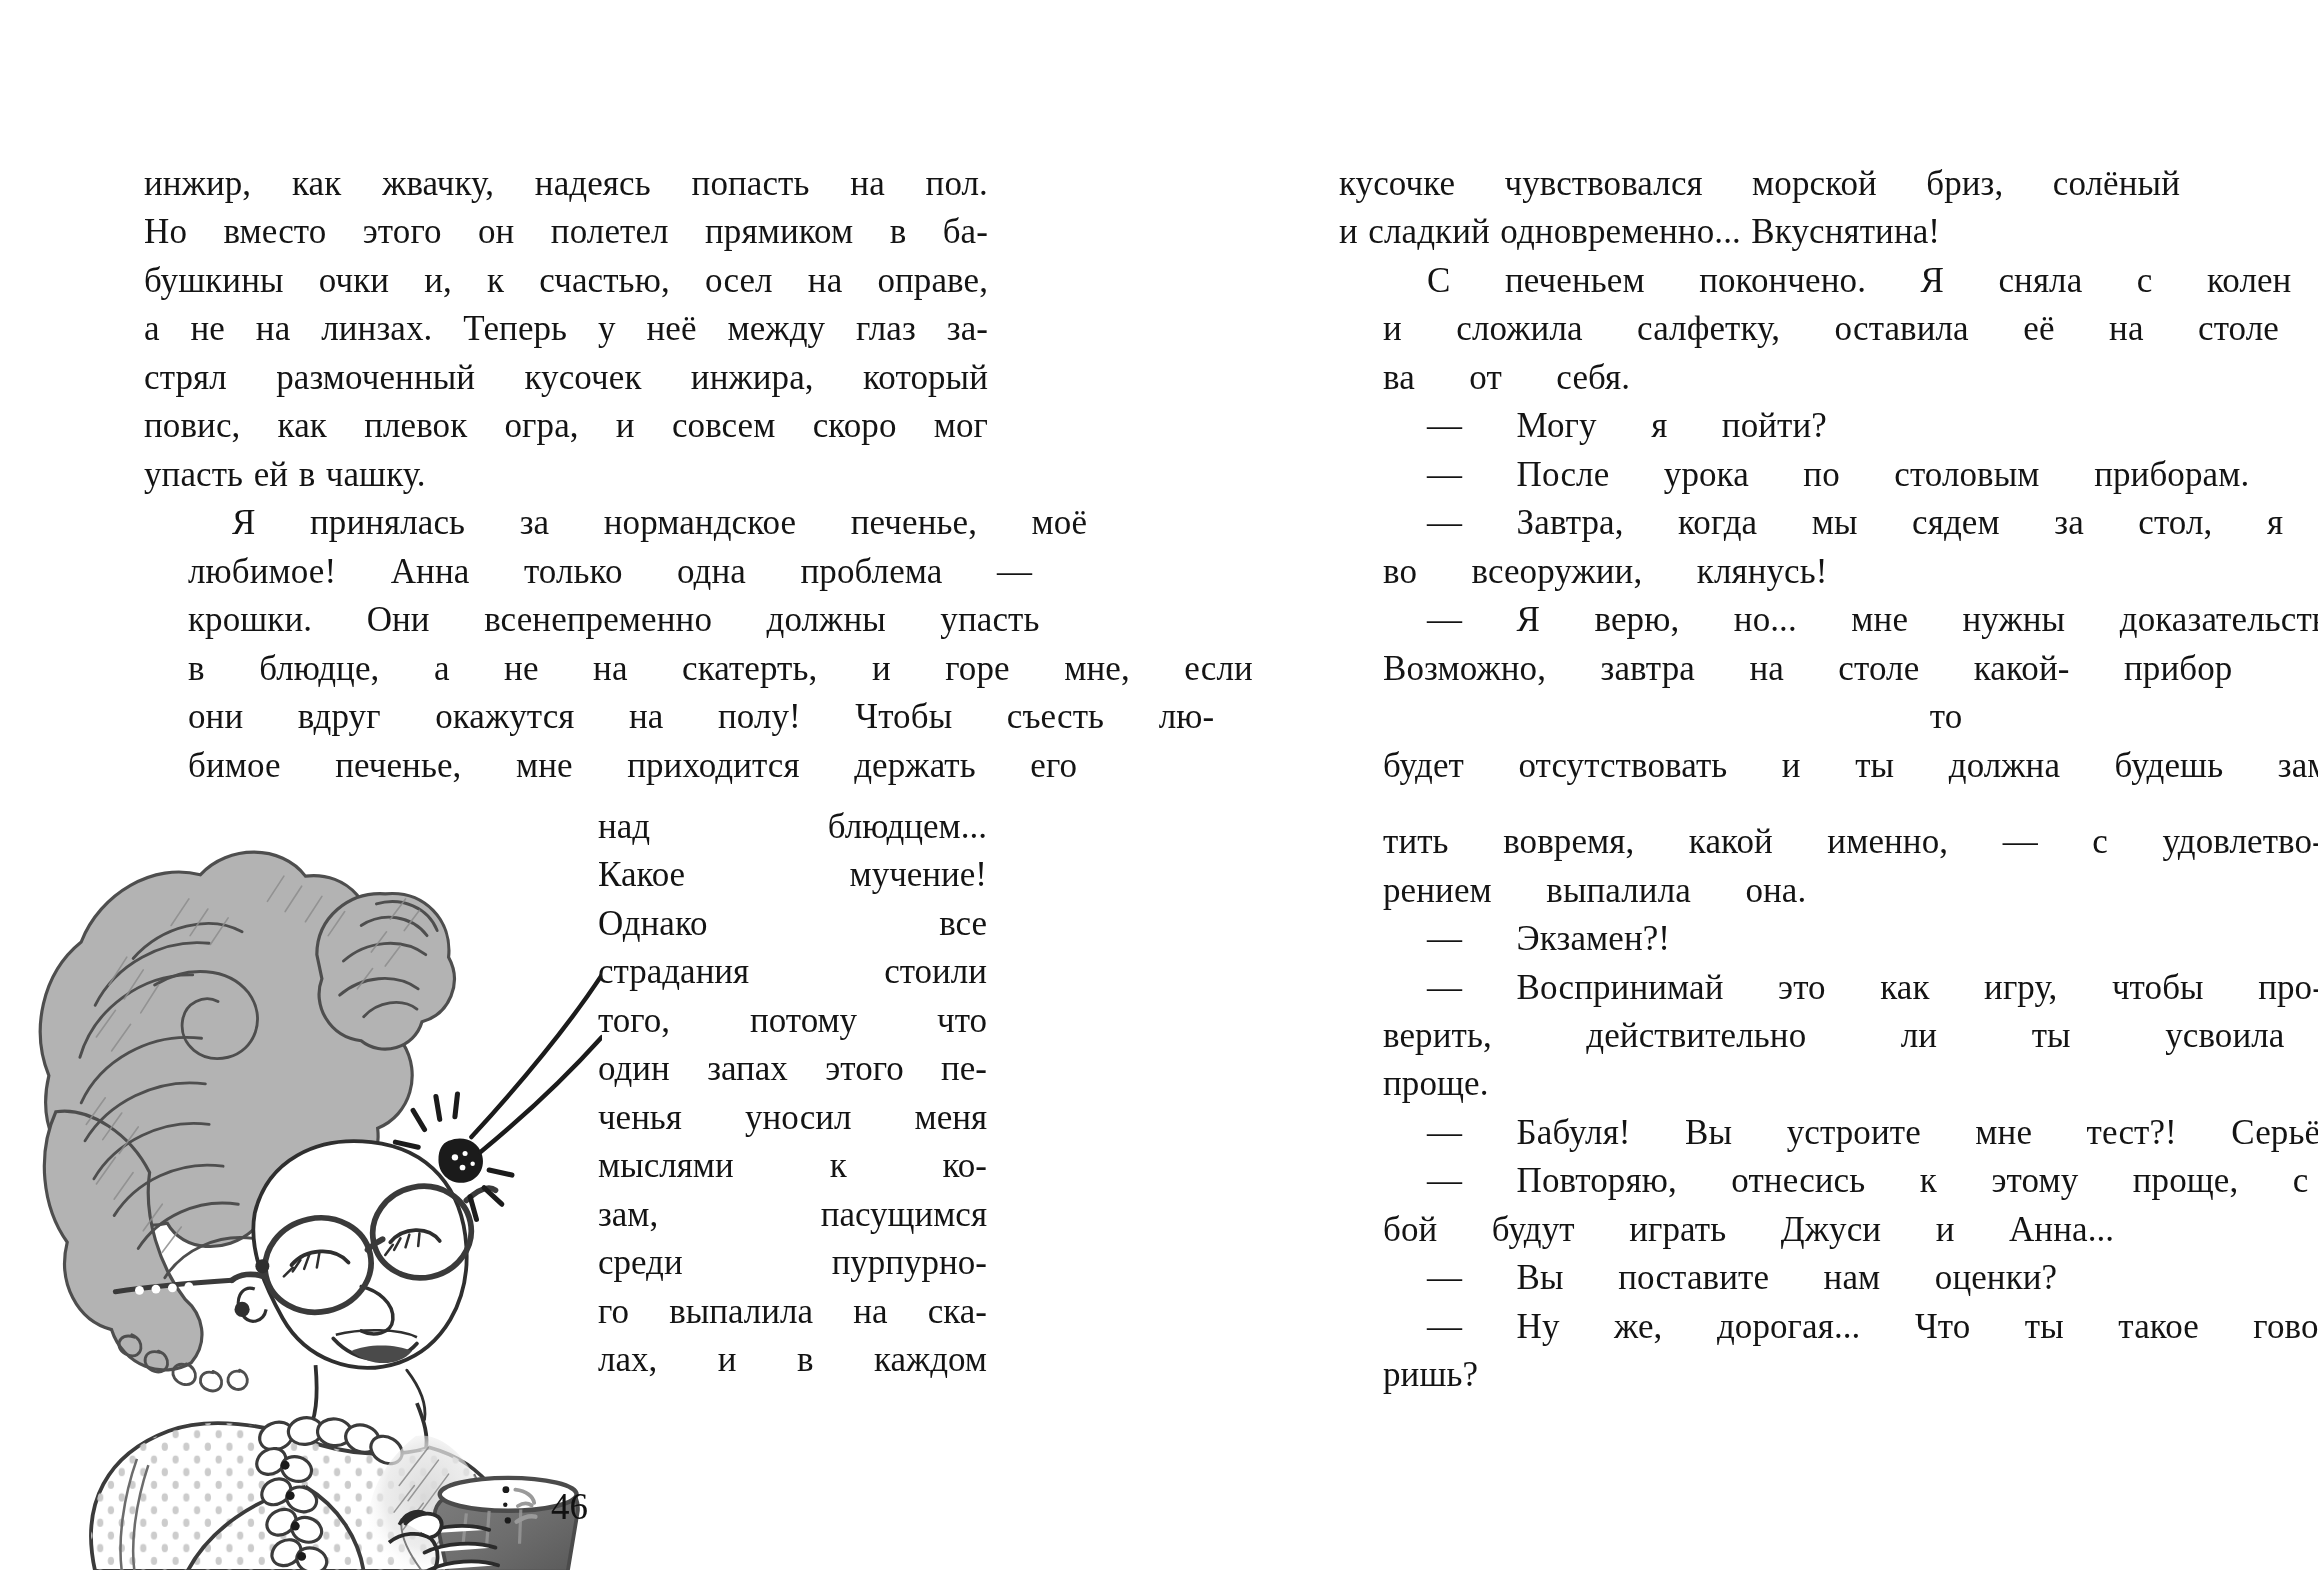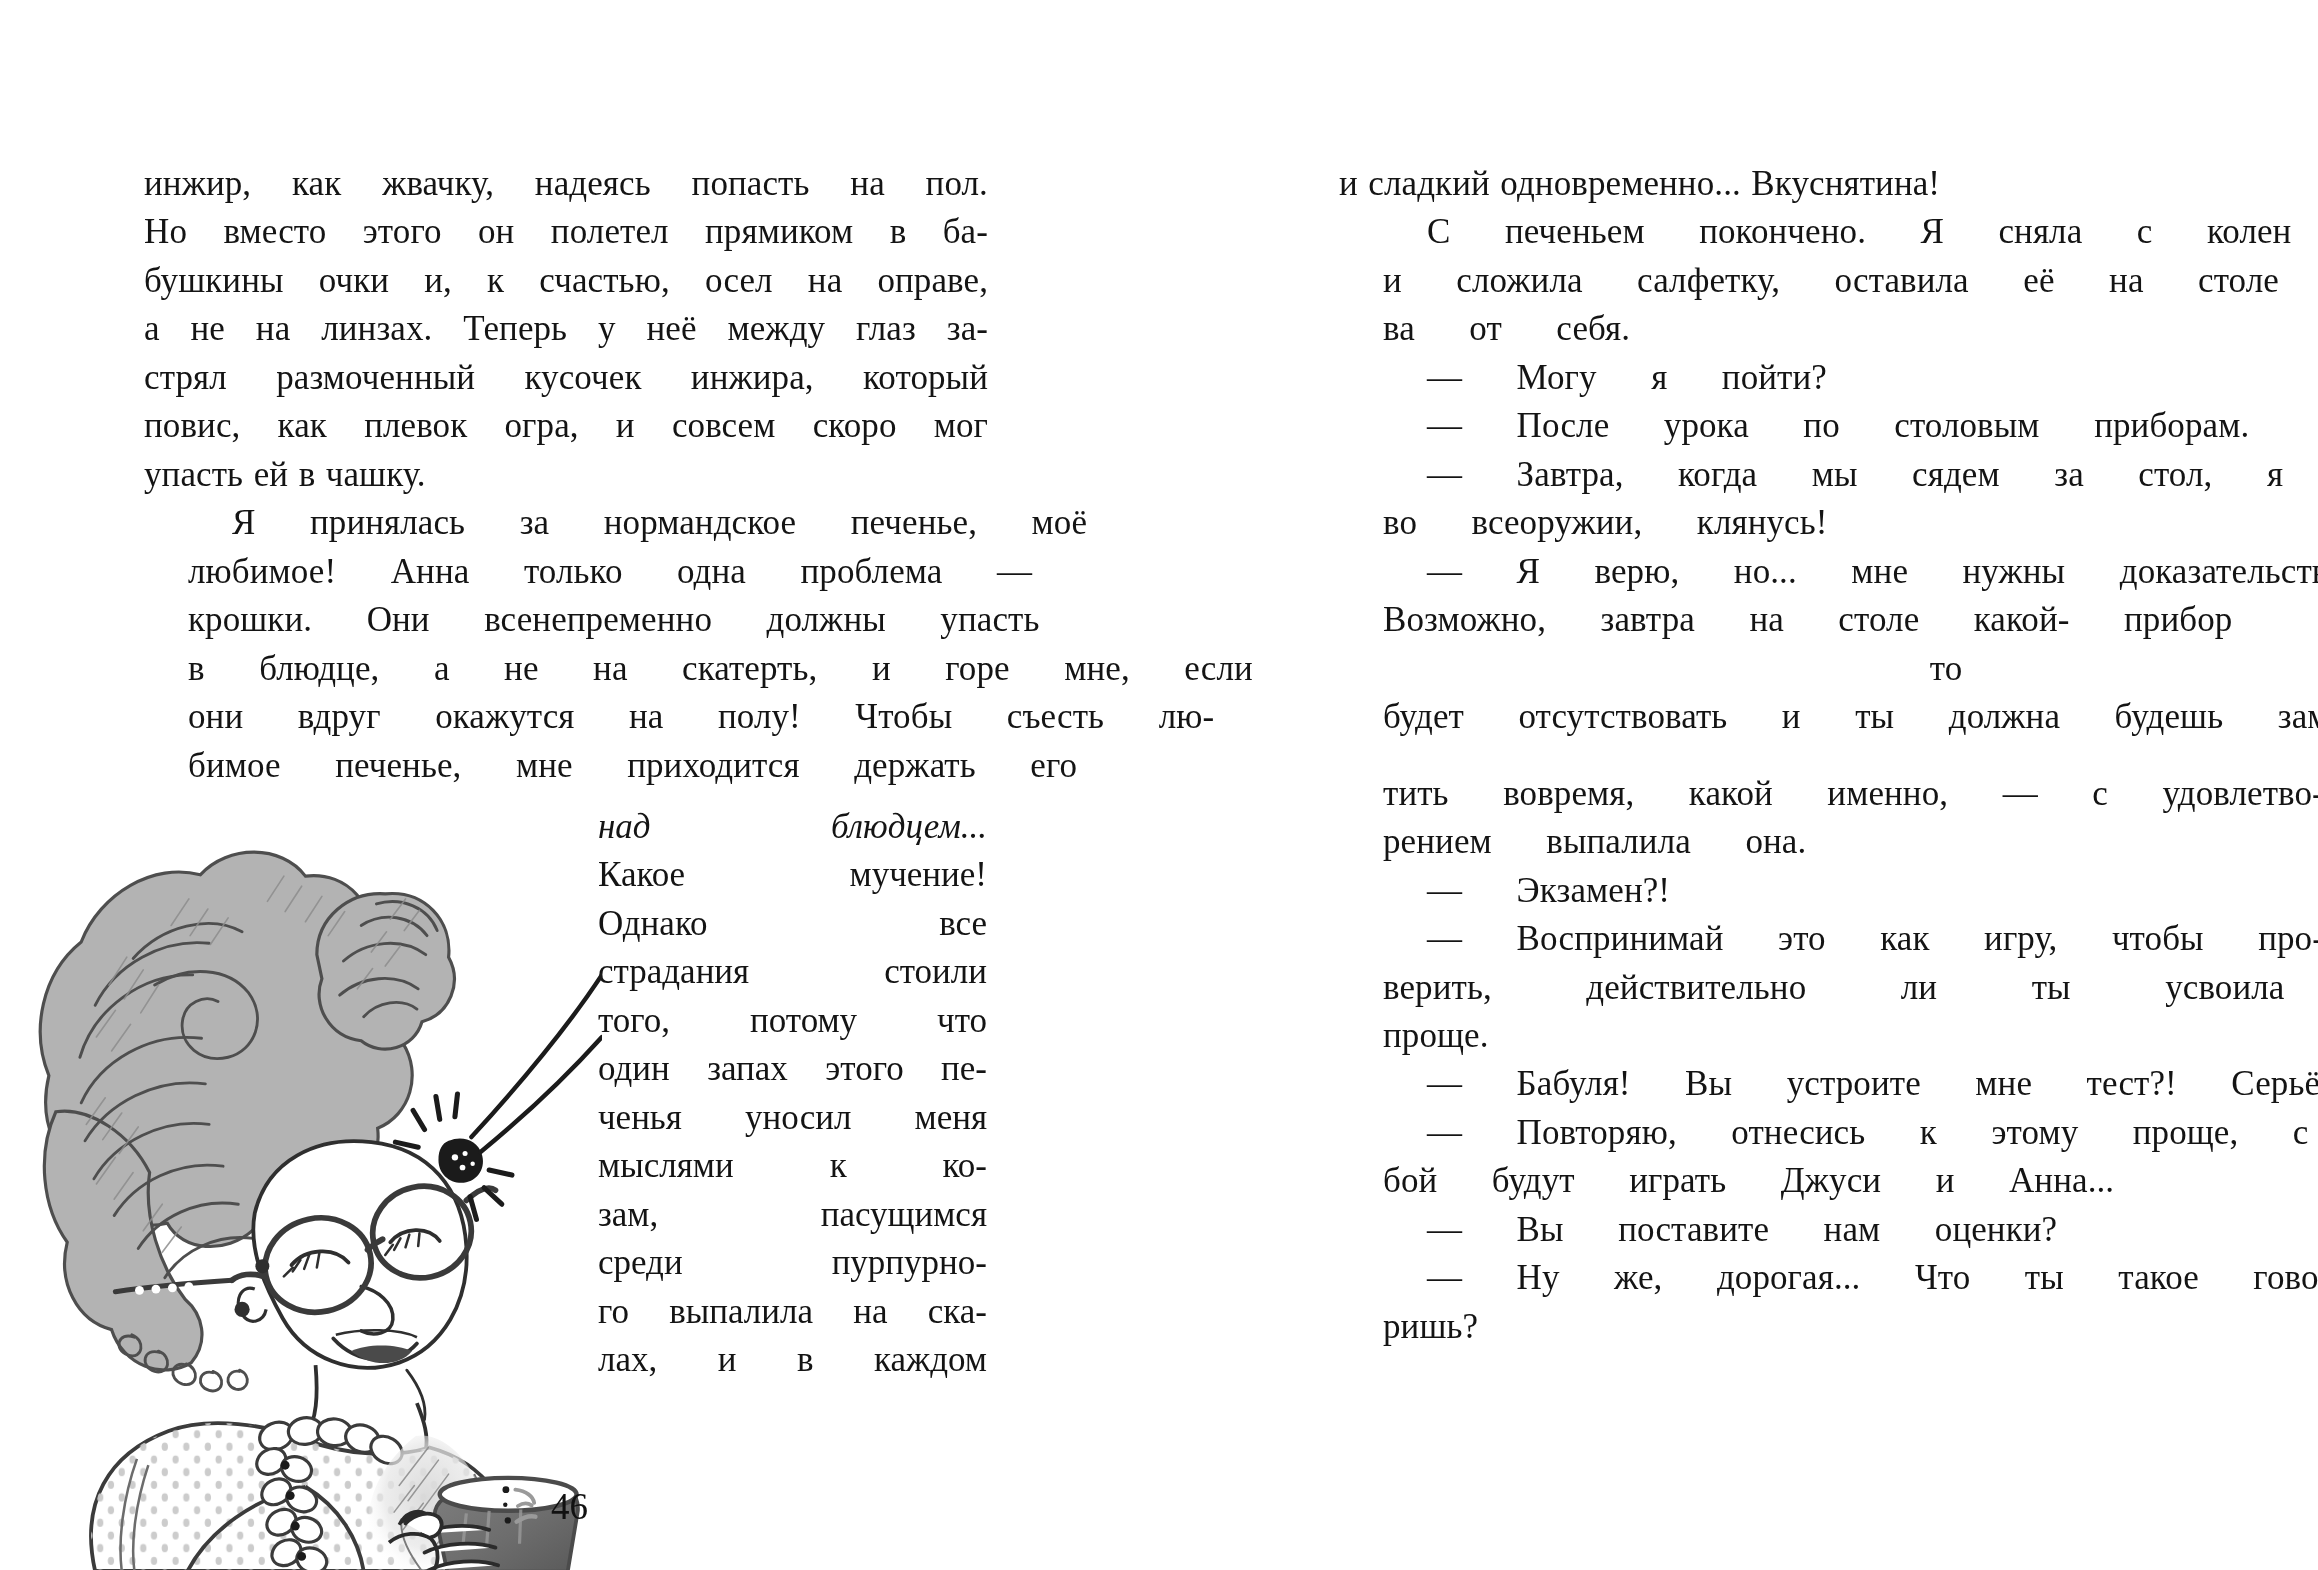--- a/index.html
+++ b/index.html
@@ -297,21 +297,21 @@
             <span>приходится</span>
             <span class="gap" style="flex: 1 1 auto; min-width: 0.3em;"> </span>
             <span>держать</span>
             <span class="gap" style="flex: 1 1 auto; min-width: 0.3em;"> </span>
             <span>его</span>
           </span>
       </p>
     </div>
 
     <div class="wrap-col">
-      <span class="jline tight" style="white-space: normal; display: flex; align-items: baseline; justify-content: space-between; font-style: italic;">
+      <span class="jline tight" style="white-space: normal; display: flex; align-items: baseline; justify-content: space-between;">
           <span>над</span>
           <span class="gap" style="flex: 1 1 auto; min-width: 0.3em;"> </span>
           <span>блюдцем...</span>
         </span>
       <span class="jline tight" style="white-space: normal; display: flex; align-items: baseline; justify-content: space-between;">
           <span>Какое</span>
           <span class="gap" style="flex: 1 1 auto; min-width: 0.3em;"> </span>
           <span>мучение!</span>
         </span>
       <span class="jline tight" style="white-space: normal; display: flex; align-items: baseline; justify-content: space-between;">
@@ -639,20 +639,31 @@
       </svg>
       <span>46</span>
     </div>
   </div>
 
   <div class="page page-right">
 
     <div class="textblock col-right">
 
       <p class="para cont">
+        <span class="jline" style="white-space: normal; display: flex; align-items: baseline;">
+            <span>кусочке</span>
+            <span class="gap" style="flex: 1 1 auto; min-width: 0.3em;"> </span>
+            <span>чувствовался</span>
+            <span class="gap" style="flex: 1 1 auto; min-width: 0.3em;"> </span>
+            <span>морской</span>
+            <span class="gap" style="flex: 1 1 auto; min-width: 0.3em;"> </span>
+            <span>бриз,</span>
+            <span class="gap" style="flex: 1 1 auto; min-width: 0.3em;"> </span>
+            <span>солёный</span>
+          </span>
         <span class="jline" style="justify-content: flex-start; white-space: normal; display: flex; align-items: baseline;">
             <span>и</span>
             <span class="gap" style="flex: 0 0 auto; min-width: 0.3em;"> </span>
             <span>сладкий</span>
             <span class="gap" style="flex: 0 0 auto; min-width: 0.3em;"> </span>
             <span>одновременно...</span>
             <span class="gap" style="flex: 0 0 auto; min-width: 0.3em;"> </span>
             <span>Вкуснятина!</span>
           </span>
       </p>

